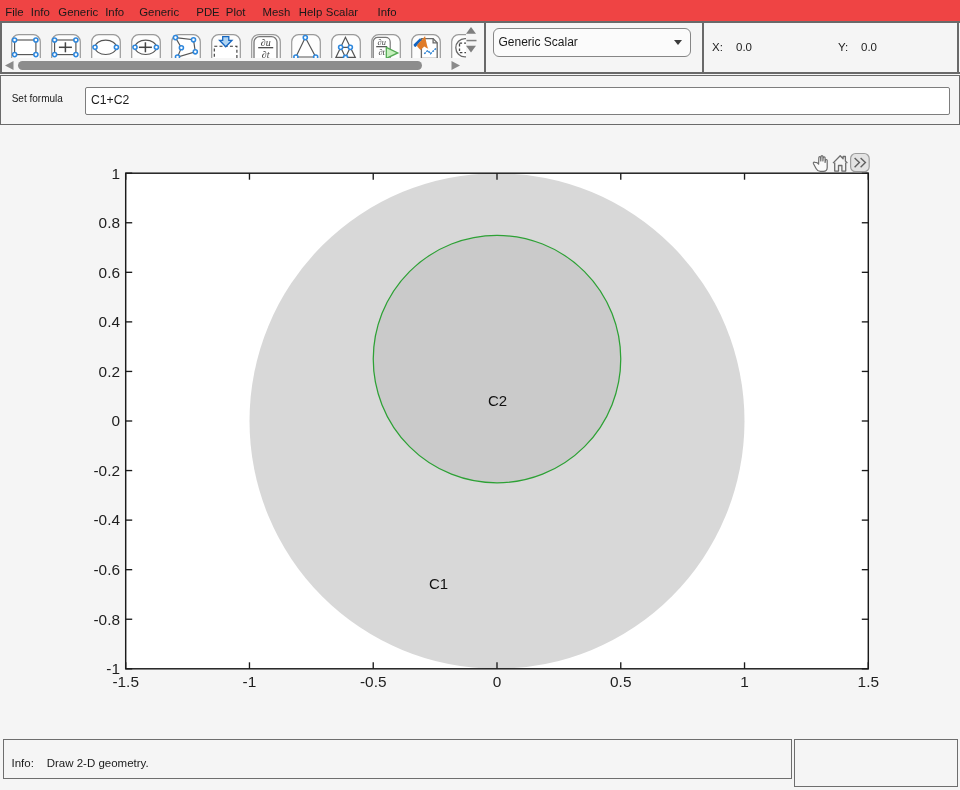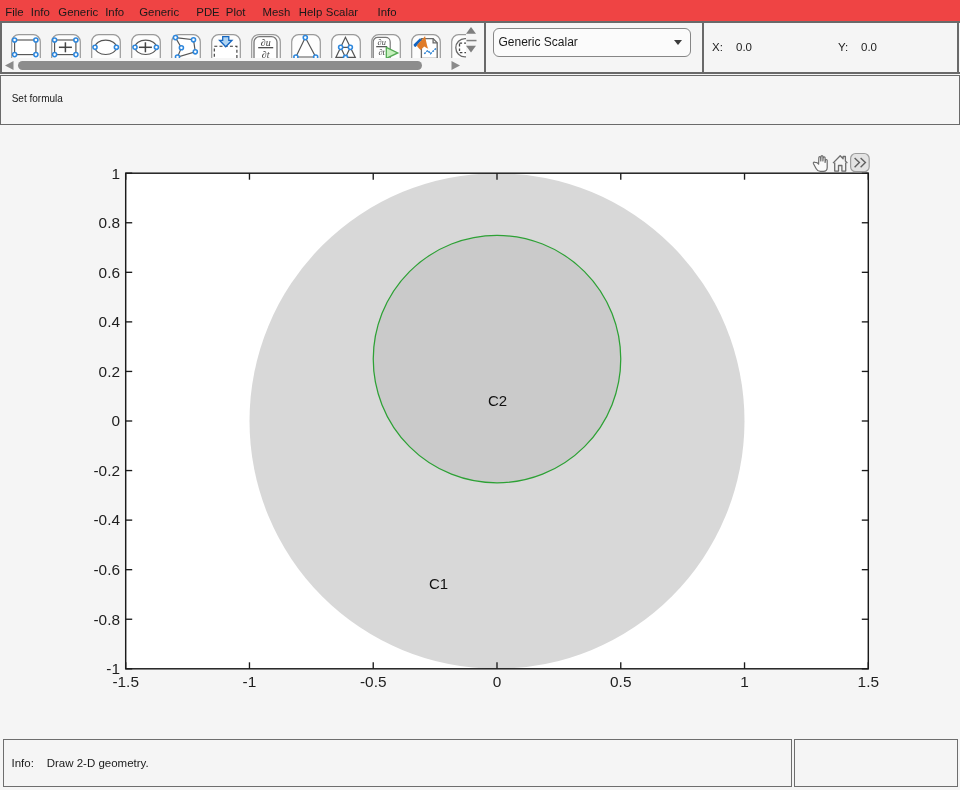--- a/index.html
+++ b/index.html
@@ -11,21 +11,21 @@
   .tbtn{position:absolute;top:10.75px;width:30px;height:38px}
   #strip{position:absolute;left:0;top:34.5px;width:463px;height:14px;background:#f5f5f5}
   #thumb{position:absolute;left:18px;top:38px;width:404px;height:9px;background:#8c8c8c;border-radius:4.5px}
   #dropdown{position:absolute;left:492.5px;top:5px;width:198.5px;height:28.5px;box-sizing:border-box;border:1.3px solid #868686;border-radius:6px;background:#fbfbfb;font-size:12px;color:#1a1a1a;line-height:27px;padding-left:5px}
   #ddarr{position:absolute;right:8px;top:11px;width:0;height:0;border-left:4.6px solid transparent;border-right:4.6px solid transparent;border-top:5.6px solid #3c3c3c}
   .vsep{position:absolute;top:0;width:2px;height:49px;background:#696969}
   .xy{position:absolute;top:18px;font-size:11.5px;color:#222}
   #fpanel{position:absolute;left:0;top:75px;width:960px;height:50px;box-sizing:border-box;border:1.5px solid #6a6a6a;background:#f5f5f5}
   #flabel{position:absolute;left:10.7px;top:17px;font-size:10px;color:#1a1a1a}
   #finput{position:absolute;left:84px;top:10.5px;width:864.5px;height:28px;box-sizing:border-box;border:1.3px solid #7d7d7d;border-radius:2px;background:#fff;font-size:12.2px;color:#1a1a1a;line-height:25px;padding-left:5px}
-  #statusL{position:absolute;left:2.5px;top:739px;width:789px;height:48px;box-sizing:border-box;border:1.3px solid #6e6e6e;background:#f5f5f5}
+  #statusL{position:absolute;left:2.5px;top:739px;width:789px;height:40px;box-sizing:border-box;border:1.3px solid #6e6e6e;background:#f5f5f5}
   #statusR{position:absolute;left:793.5px;top:739px;width:164px;height:48px;box-sizing:border-box;border:1.3px solid #6e6e6e;background:#f5f5f5}
   #statusL div{position:absolute;left:8px;top:17px;font-size:11.5px;color:#1a1a1a}
 </style>
 </head>
 <body>
 <div id="menubar">
   <span style="left:5.2px">File</span>
   <span style="left:30.8px">Info</span>
   <span style="left:58.3px">Generic</span>
   <span style="left:105.2px">Info</span>
@@ -151,20 +151,21 @@
   <div id="dropdown">Generic Scalar<div id="ddarr"></div></div>
   <div class="vsep" style="left:702px"></div>
   <span class="xy" style="left:712px">X:</span>
   <span class="xy" style="left:736px">0.0</span>
   <span class="xy" style="left:838px">Y:</span>
   <span class="xy" style="left:861px">0.0</span>
 </div>
 
 <div id="fpanel">
   <div id="flabel">Set formula</div>
+  <div id="finput">C1+C2</div>
 </div>
 
 <svg id="plot" class="abs" style="left:0;top:124px" width="960" height="615" font-family="Liberation Sans, sans-serif">
 
   <rect x="125.7" y="49.2" width="742.6" height="495.6" fill="#ffffff" stroke="none"></rect>
   <ellipse cx="497" cy="297" rx="247.5" ry="247.8" fill="#d8d8d8"></ellipse>
   <circle cx="497" cy="235.1" r="123.75" fill="#cacaca" stroke="#2da135" stroke-width="1.25"></circle>
   <rect x="125.7" y="49.2" width="742.6" height="495.6" fill="none" stroke="#1b1b1b" stroke-width="1.45"></rect>
   <g stroke="#1b1b1b" stroke-width="1.35" id="ticks">
       <line x1="125.7" y1="544.8" x2="125.7" y2="538.3"></line>

